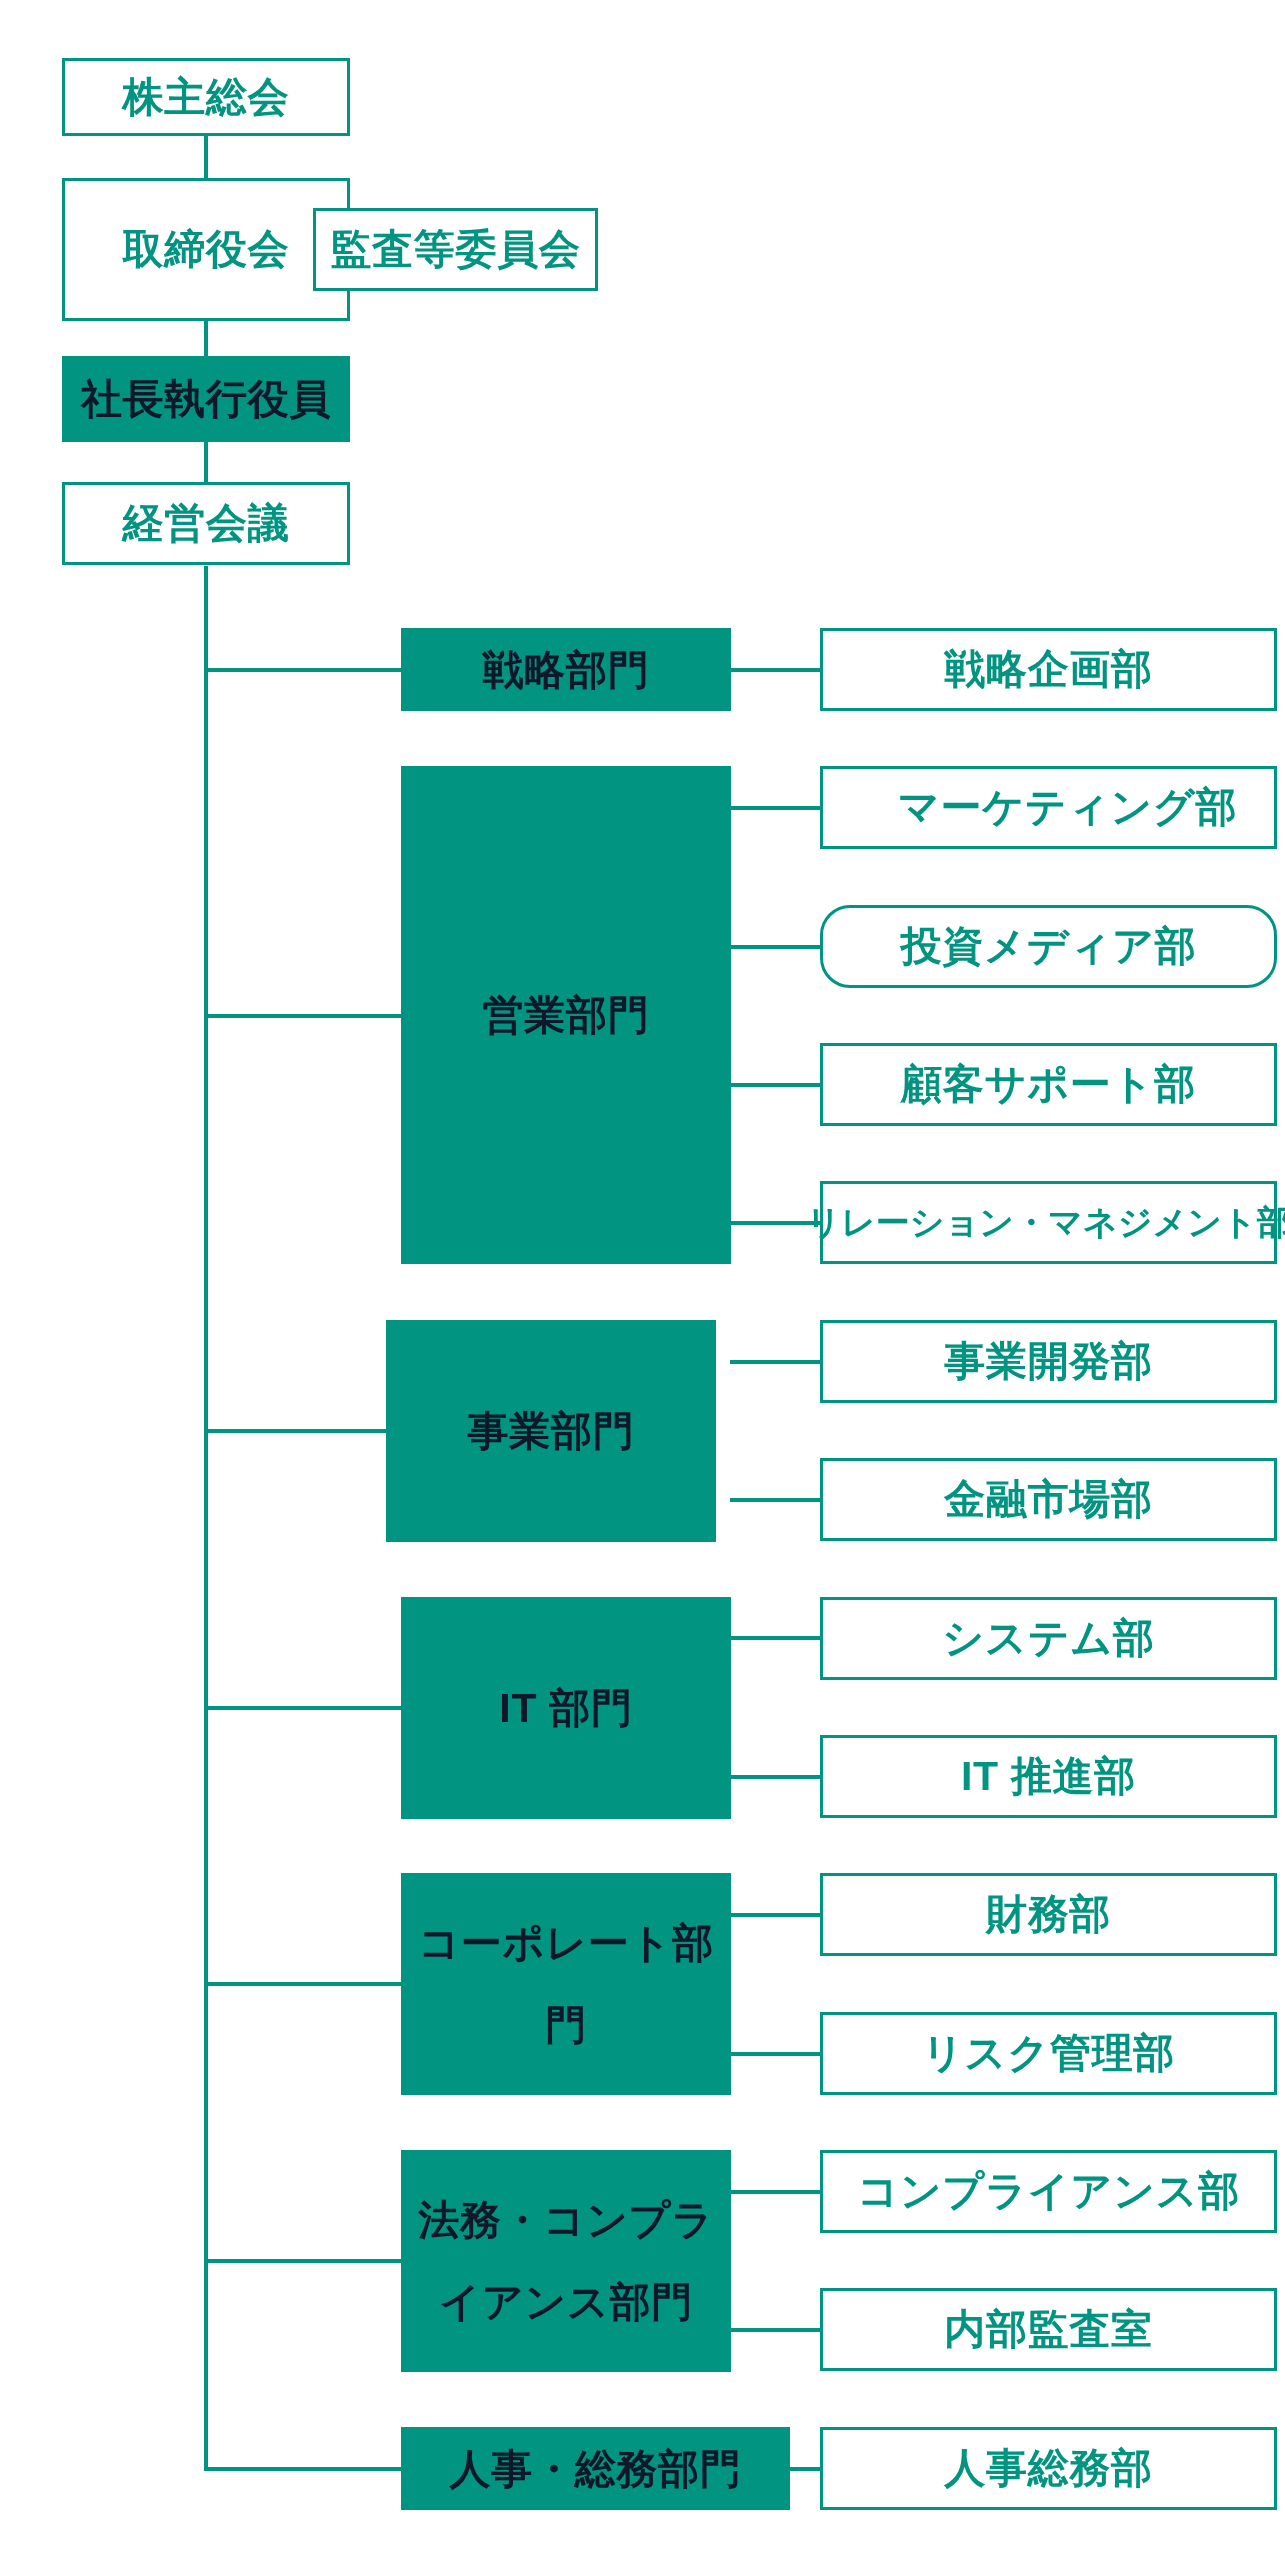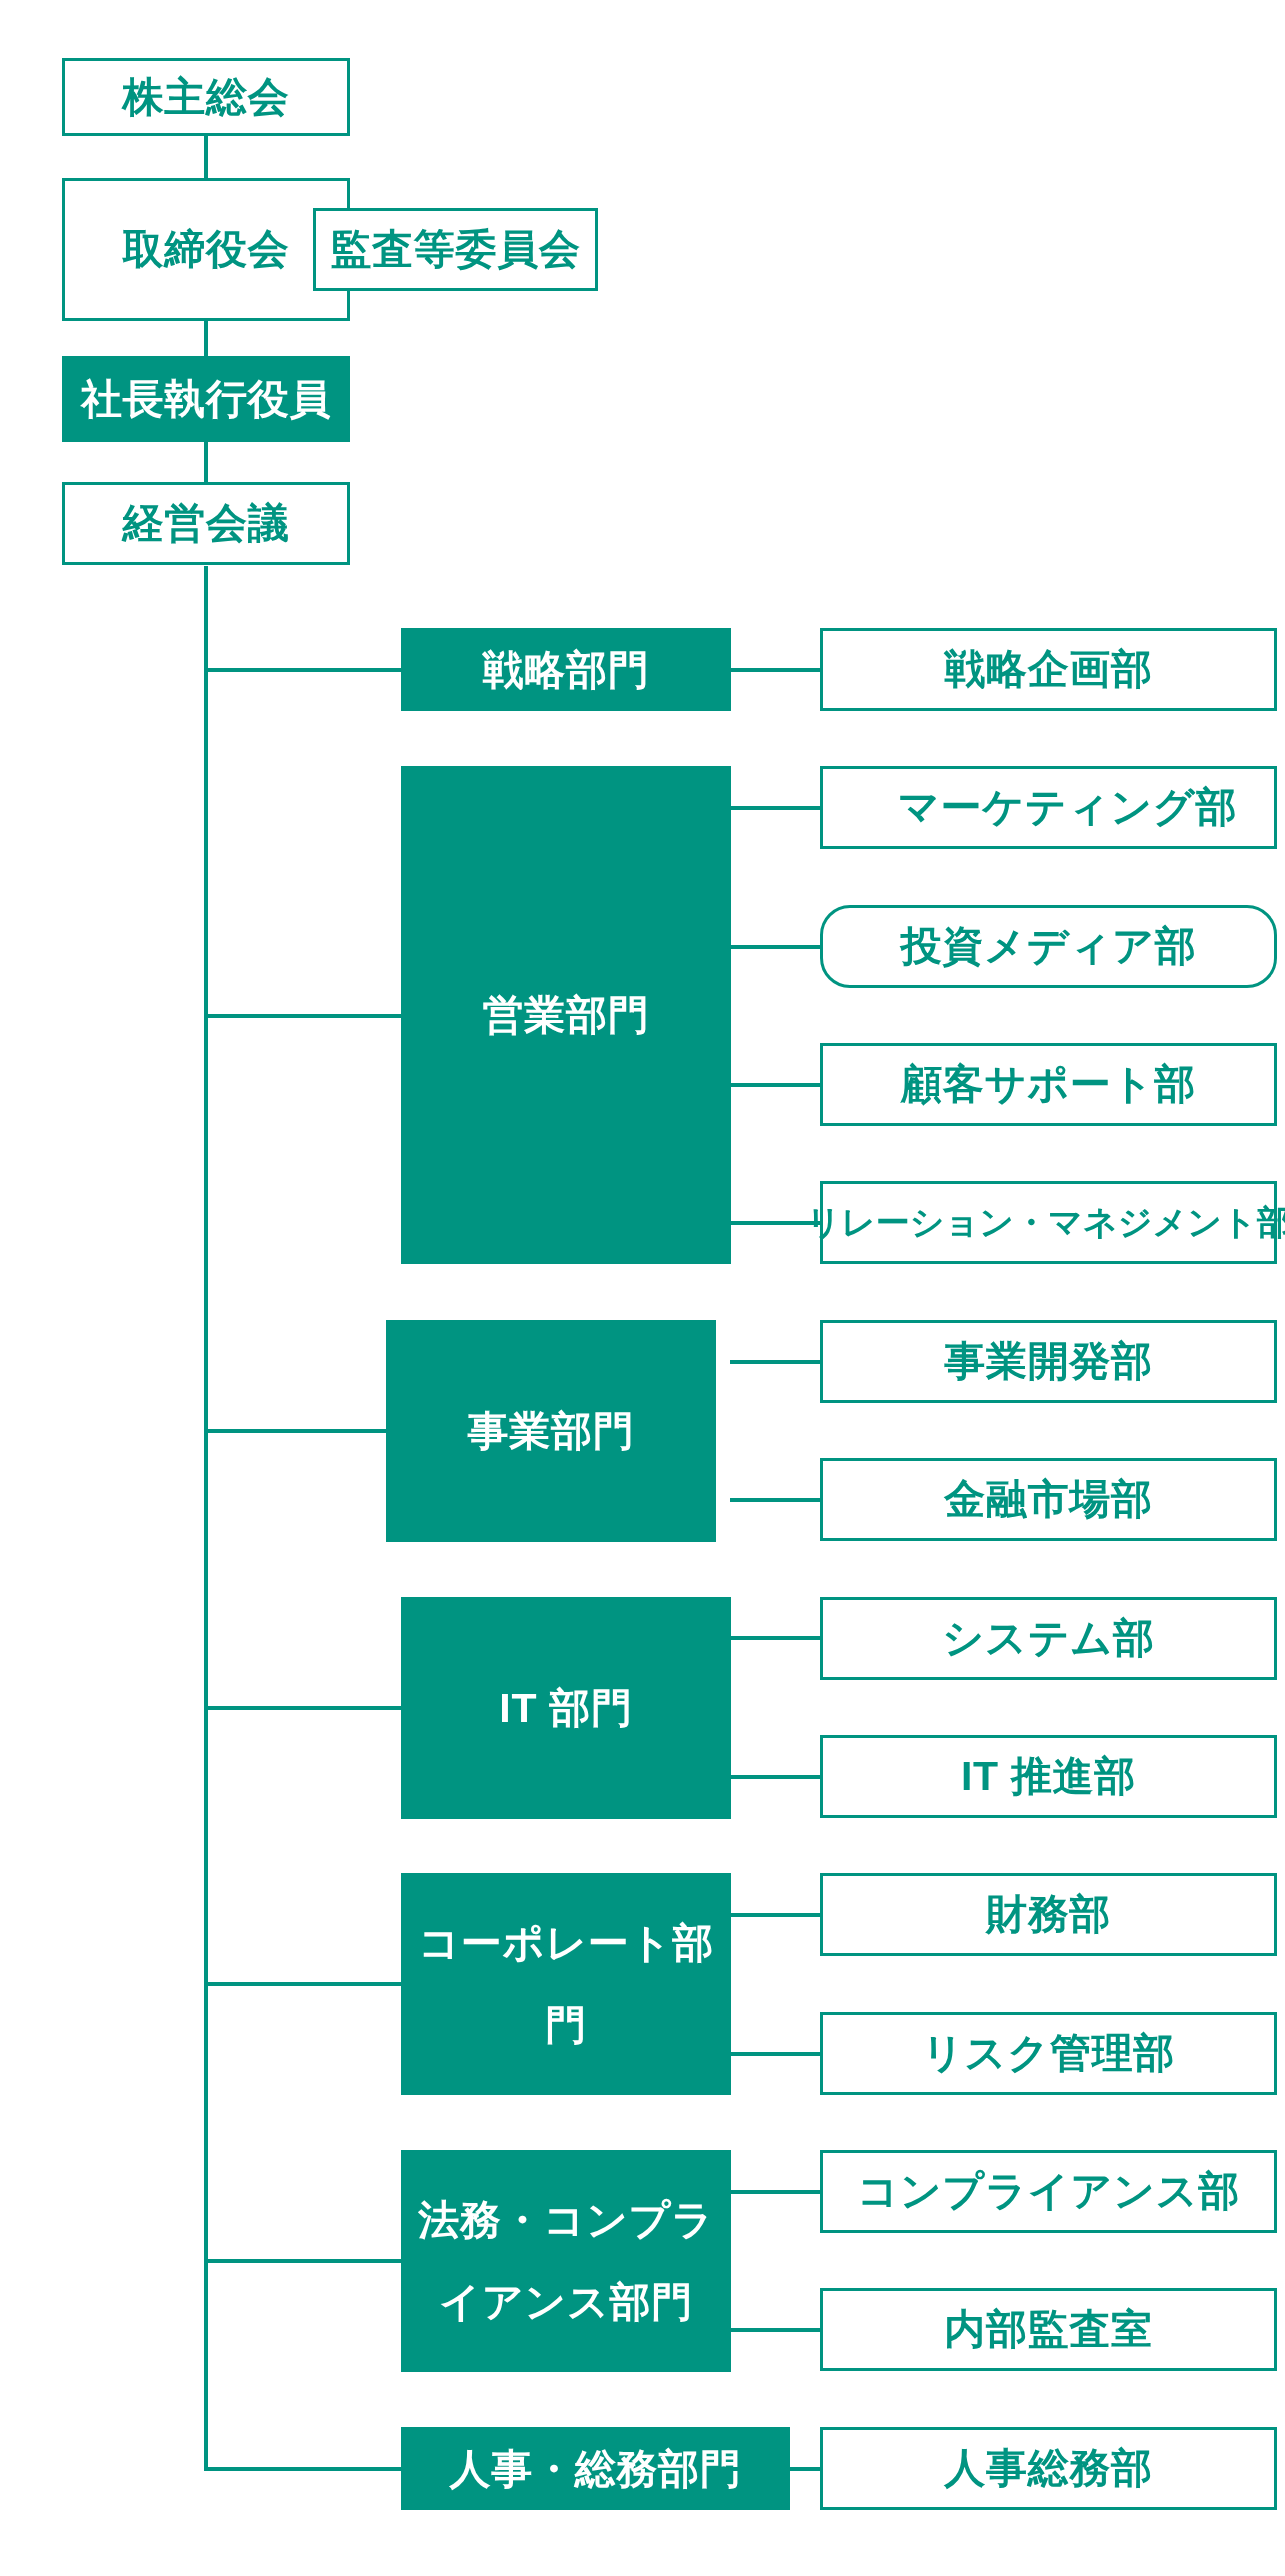--- a/index.html
+++ b/index.html
@@ -19,21 +19,21 @@
     font-weight:600;
     letter-spacing:0.7px;
   }
   .node--outline{
     background:#ffffff;
     border:3.7px solid var(--teal);
     color:var(--teal);
   }
   .node--filled{
     background:var(--teal);
-    color:#ffffff;
+    color:#0f172a;
     font-weight:700;
   }
   .node--division{
     white-space:pre-line;
     line-height:2;
   }
   .node--dept{
     white-space:nowrap;
   }
   .node--dept.long{

